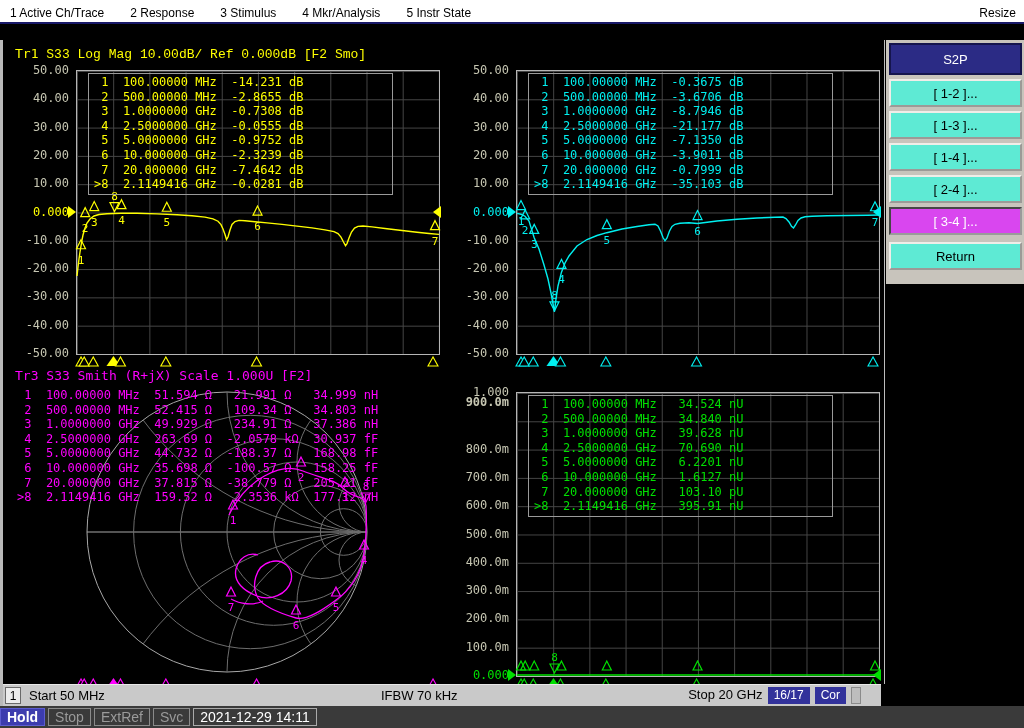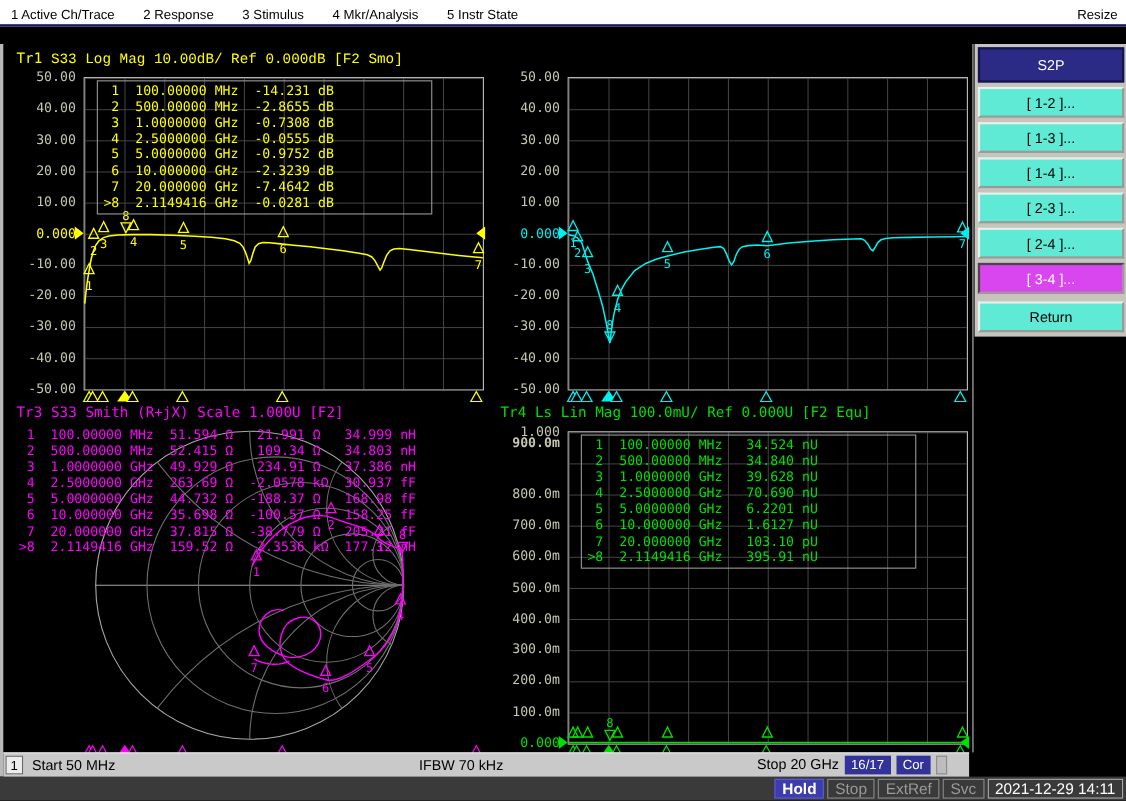--- a/index.html
+++ b/index.html
@@ -27,40 +27,40 @@
         background-size:calc(100%/10) calc(100%/10)}
   .plot > svg{position:absolute;left:0;top:0;width:362px;height:283px;overflow:visible}
   .mtable{position:absolute;margin:0;font:12px "DejaVu Sans Mono",monospace;line-height:14.6px;
           white-space:pre;z-index:5}
   .mtable.boxed{border:1px solid #9a9a9a;padding:1px 5px 2px 5px}
   .reftri{position:absolute;width:0;height:0;border-top:6px solid transparent;border-bottom:6px solid transparent;z-index:3}
   .strip{position:absolute;left:73px;top:313px;width:362px;height:12px;overflow:visible}
   .smith{position:absolute;left:74px;top:20px;overflow:visible}
   
   #sidebar{position:absolute;left:884px;top:40px;width:140px;height:644px;background:#000;border-left:1px solid #bdbdbd;box-sizing:border-box}
-  #softkeys{position:absolute;left:1px;top:0;width:139px;background:#c8c4bc;padding:3px 3px 4px 3px;
+  #softkeys{position:absolute;left:1px;top:0;width:139px;background:#c8c4bc;padding:3px 3px 14px 3px;
             box-sizing:border-box;display:flex;flex-direction:column;gap:4px}
   .skey{height:28px;line-height:26px;text-align:center;font-size:13px;color:#000;background:#5eead4;
         border:2px outset #f0ede8;box-sizing:border-box;cursor:default}
   .skey.title{height:32px;line-height:30px;background:#2b2b85;color:#fff;border:2px solid #15154d}
   .skey.active{background:#d946ef;color:#fff;border:2px inset #9a9a9a}
   .skey.return{margin-top:3px}
   
   #statusbar{position:absolute;left:3px;top:684px;width:878px;height:22px;background:#c9c9c9;
              font-size:13px;color:#000;border-top:1px solid #e8e8e8}
   #chbox{position:absolute;left:2px;top:2px;width:16px;height:17px;line-height:17px;text-align:center;
          background:#ececec;border:1px solid #6a6a6a;font-size:12px;box-sizing:border-box}
   #start-label{position:absolute;left:26px;top:3px}
   #ifbw-label{position:absolute;left:378px;top:3px}
   #stopgrp{position:absolute;right:20px;top:2px;display:flex;gap:5px;align-items:flex-start}
   .badge{background:#32329b;color:#fff;font-size:12px;height:17px;line-height:17px;padding:0 6px}
   #badge-stub{width:10px;height:17px;background:#bdbdbd;border:1px solid #8a8a8a;box-sizing:border-box}
   
   #taskbar{position:absolute;left:0;top:706px;width:1024px;height:22px;background:#3a3a3a;
-           display:flex;justify-content:flex-end;align-items:center;gap:3px;padding-right:3px;box-sizing:border-box;font-size:14px}
+           display:flex;align-items:center;gap:3px;padding-right:3px;box-sizing:border-box;font-size:14px}
   .tb{height:18px;line-height:17px;padding:0 6px;border:1px solid #8a8a8a;color:#9a9a9a;box-sizing:border-box}
   .tb.on{background:#3c3cae;color:#fff;border-color:#5c5cd0;font-weight:bold}
   .tb.time{color:#fff;border-color:#aaa}
 </style>
 </head>
 <body>
 
 <div id="titlebar">E5071C Network Analyzer</div>
 
 <div id="menubar">
@@ -159,20 +159,28 @@
         <polygon points="180.52939999999998,139.537 176.02939999999998,148.537 185.02939999999998,148.537" fill="none" stroke="#00f0f0" stroke-width="1.2"></polygon>
         <text x="180.52939999999998" y="163.537" fill="#00f0f0" text-anchor="middle" font-size="11" font-family="DejaVu Sans Mono, monospace">6</text>
         <polygon points="358,130.764 353.5,139.764 362.5,139.764" fill="none" stroke="#00f0f0" stroke-width="1.2"></polygon>
         <text x="358" y="154.764" fill="#00f0f0" text-anchor="middle" font-size="11" font-family="DejaVu Sans Mono, monospace">7</text>
         <polygon points="37.467,239.833 32.967,230.833 41.967,230.833" fill="none" stroke="#00f0f0" stroke-width="1.2"></polygon>
         <text x="37.467" y="227.833" fill="#00f0f0" text-anchor="middle" font-size="11" font-family="DejaVu Sans Mono, monospace">8</text>
       </svg>
     </div>
     <div class="reftri" style="left: 65px; top: 165.5px; border-left: 8px solid rgb(0, 240, 240);"></div>
     <div class="reftri" style="left: 430px; top: 165.5px; border-right: 8px solid rgb(0, 240, 240);"></div>
+    <pre class="mtable boxed" style="color: rgb(0, 240, 240); left: 85px; top: 33px; width: 293px;"> 1  100.00000 MHz  -0.3675 dB
+ 2  500.00000 MHz  -3.6706 dB
+ 3  1.0000000 GHz  -8.7946 dB
+ 4  2.5000000 GHz  -21.177 dB
+ 5  5.0000000 GHz  -7.1350 dB
+ 6  10.000000 GHz  -3.9011 dB
+ 7  20.000000 GHz  -0.7999 dB
+&gt;8  2.1149416 GHz  -35.103 dB</pre>
     <div class="strip"><svg width="362" height="12" style="overflow: visible;">
         <polygon points="5,2 0,11 10,11" fill="#000" stroke="#00f0f0" stroke-width="1.1"></polygon>
         <polygon points="8.181199999999999,2 3.1811999999999987,11 13.181199999999999,11" fill="#000" stroke="#00f0f0" stroke-width="1.1"></polygon>
         <polygon points="17.2312,2 12.231200000000001,11 22.2312,11" fill="#000" stroke="#00f0f0" stroke-width="1.1"></polygon>
         <polygon points="37.467,1 30.467,11 44.467,11" fill="#00f0f0"></polygon>
         <polygon points="44.4536,2 39.4536,11 49.4536,11" fill="#000" stroke="#00f0f0" stroke-width="1.1"></polygon>
         <polygon points="89.81219999999999,2 84.81219999999999,11 94.81219999999999,11" fill="#000" stroke="#00f0f0" stroke-width="1.1"></polygon>
         <polygon points="180.52939999999998,2 175.52939999999998,11 185.52939999999998,11" fill="#000" stroke="#00f0f0" stroke-width="1.1"></polygon>
         <polygon points="357,2 352,11 362,11" fill="#000" stroke="#00f0f0" stroke-width="1.1"></polygon>
       </svg></div>
@@ -236,21 +244,20 @@
         <polygon points="8.181199999999999,2 3.1811999999999987,11 13.181199999999999,11" fill="#000" stroke="#ff00ff" stroke-width="1.1"></polygon>
         <polygon points="17.2312,2 12.231200000000001,11 22.2312,11" fill="#000" stroke="#ff00ff" stroke-width="1.1"></polygon>
         <polygon points="37.467,1 30.467,11 44.467,11" fill="#ff00ff"></polygon>
         <polygon points="44.4536,2 39.4536,11 49.4536,11" fill="#000" stroke="#ff00ff" stroke-width="1.1"></polygon>
         <polygon points="89.81219999999999,2 84.81219999999999,11 94.81219999999999,11" fill="#000" stroke="#ff00ff" stroke-width="1.1"></polygon>
         <polygon points="180.52939999999998,2 175.52939999999998,11 185.52939999999998,11" fill="#000" stroke="#ff00ff" stroke-width="1.1"></polygon>
         <polygon points="357,2 352,11 362,11" fill="#000" stroke="#ff00ff" stroke-width="1.1"></polygon>
       </svg></div>
   </div>
 <div class="panel" id="panel3">
-    <div class="phead"><span style="color: rgb(0, 224, 0);">Tr4</span><span style="color: rgb(0, 224, 0);"> Ls Lin Mag 100.0mU/ Ref 0.000U [F2 Equ]</span></div>
     <span class="ylab" style="top: 23px;">1.000</span>
     <span class="ylab" style="top: 33px; font-weight: bold;">900.0m</span>
     <span class="ylab" style="top: 79.6px;">800.0m</span>
     <span class="ylab" style="top: 107.9px;">700.0m</span>
     <span class="ylab" style="top: 136.2px;">600.0m</span>
     <span class="ylab" style="top: 164.5px;">500.0m</span>
     <span class="ylab" style="top: 192.8px;">400.0m</span>
     <span class="ylab" style="top: 221.1px;">300.0m</span>
     <span class="ylab" style="top: 249.4px;">200.0m</span>
     <span class="ylab" style="top: 277.7px;">100.0m</span>
@@ -290,21 +297,20 @@
         <polygon points="357,2 352,11 362,11" fill="#000" stroke="#00e000" stroke-width="1.1"></polygon>
       </svg></div>
   </div>
 
 <div id="sidebar">
   <div id="softkeys">
       <div class="skey title">S2P</div>
       <div class="skey">[ 1-2 ]...</div>
       <div class="skey">[ 1-3 ]...</div>
       <div class="skey">[ 1-4 ]...</div>
-      <div class="skey">[ 2-3 ]...</div>
       <div class="skey">[ 2-4 ]...</div>
       <div class="skey active">[ 3-4 ]...</div>
       <div class="skey return">Return</div>
     </div>
 </div>
 
 <div id="statusbar">
   <div id="chbox">1</div>
   <div id="start-label">Start 50 MHz</div>
   <div id="ifbw-label">IFBW 70 kHz</div>

